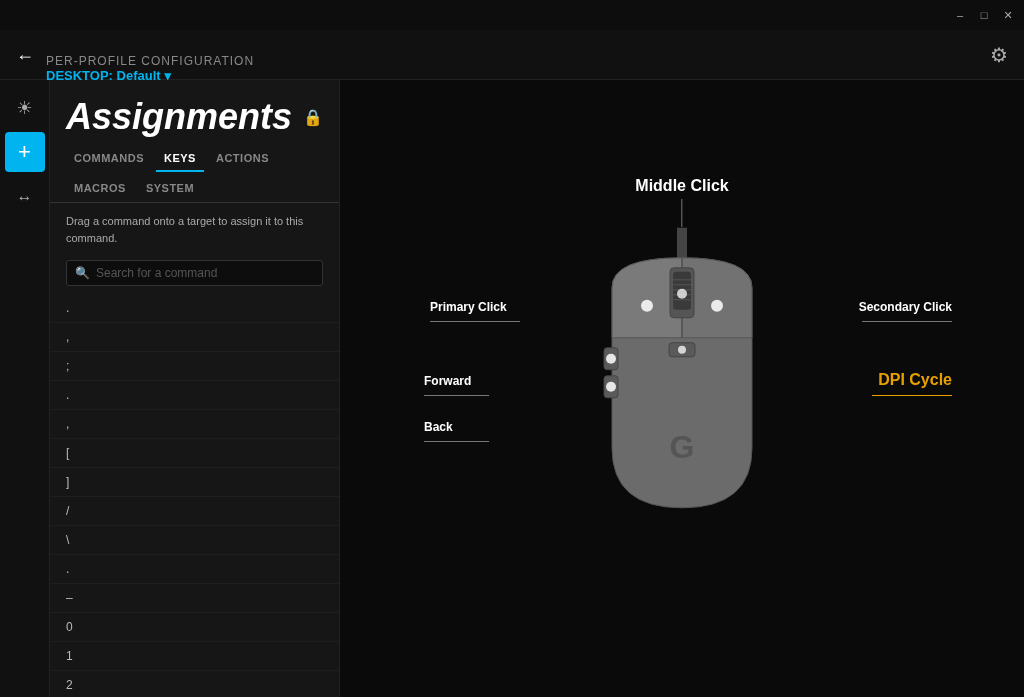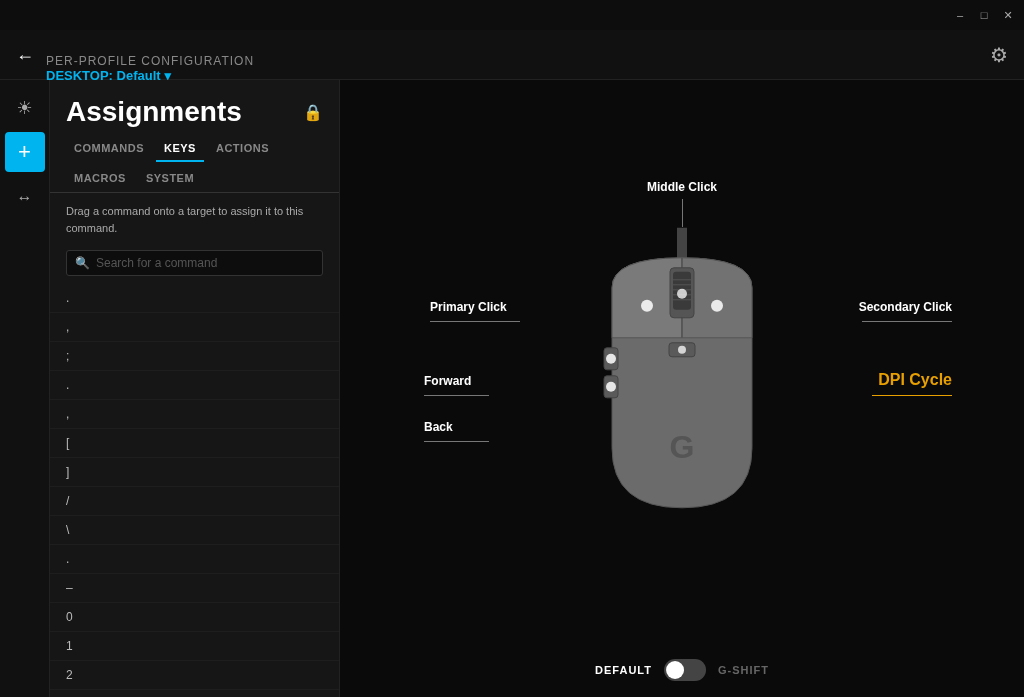--- a/index.html
+++ b/index.html
@@ -129,23 +129,24 @@
       display: flex;
       flex-direction: column;
     }
     .sidebar-header {
       padding: 16px 16px 8px;
       display: flex;
       align-items: center;
       justify-content: space-between;
     }
     .sidebar-title {
-      font-size: 28px;
+      font-size: 36px;
       font-weight: 700;
       color: #fff;
+      font-style: italic;
     }
     .lock-icon {
       color: #666;
       font-size: 16px;
     }
 
     
     .tabs {
       display: flex;
       flex-wrap: wrap;
@@ -384,21 +385,21 @@
       <circle cx="100" cy="66" r="5" fill="white" opacity="0.75"></circle>
 
       <circle cx="29" cy="131" r="5" fill="white" opacity="0.85"></circle>
 
       <circle cx="29" cy="159" r="5" fill="white" opacity="0.85"></circle>
 
       <circle cx="100" cy="122" r="4" fill="white" opacity="0.75"></circle>
     </svg>
 
     <div style="position:absolute;top:28px;left:50%;transform:translateX(-50%);text-align:center;">
-      <span style="font-size:12px;font-weight:700;color:#fff;">Middle Click</span>
+      <span style="font-size:16px;font-weight:700;color:#fff;">Middle Click</span>
       <div style="width:1px;height:28px;background:#777;margin:4px auto 0;"></div>
     </div>
 
     <div style="position:absolute;top:148px;left:28px;">
       <span style="font-size:12px;font-weight:700;color:#fff;">Primary Click</span>
       <div style="height:1px;background:#777;margin-top:6px;width:90px;"></div>
     </div>
 
     <div style="position:absolute;top:148px;right:10px;text-align:right;">
       <span style="font-size:12px;font-weight:700;color:#fff;">Secondary Click</span>
@@ -415,21 +416,14 @@
       <div style="height:1px;background:#e8a000;margin-top:6px;width:80px;margin-left:auto;"></div>
     </div>
 
     <div style="position:absolute;top:268px;left:22px;">
       <span style="font-size:12px;font-weight:700;color:#fff;">Back</span>
       <div style="height:1px;background:#777;margin-top:6px;width:65px;"></div>
     </div>
 
   </div>
 
-  <div class="bottom-bar">
-    <span class="label-default">DEFAULT</span>
-    <div class="toggle-track">
-      <div class="toggle-thumb"></div>
-    </div>
-    <span class="label-gshift">G-SHIFT</span>
-  </div>
 
 </div>
 
 </body></html>

